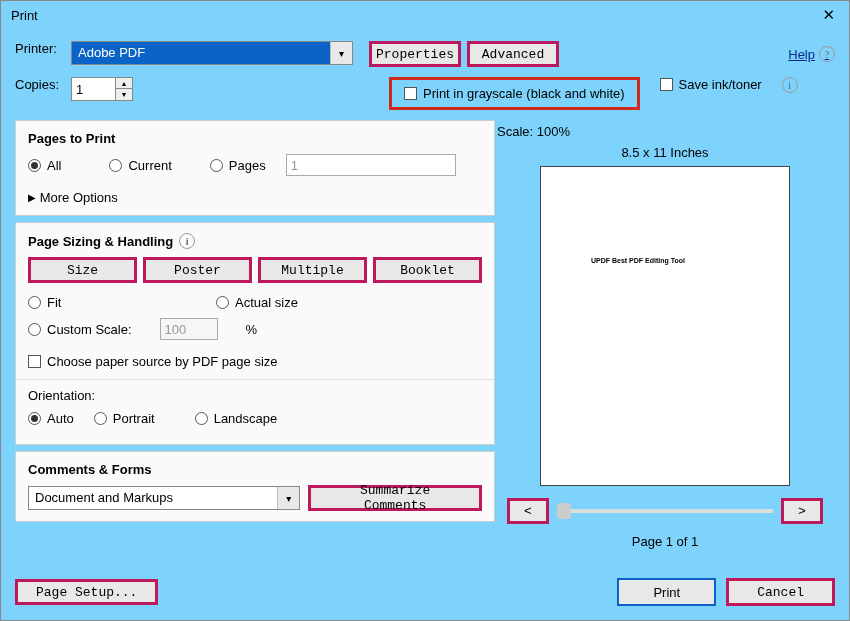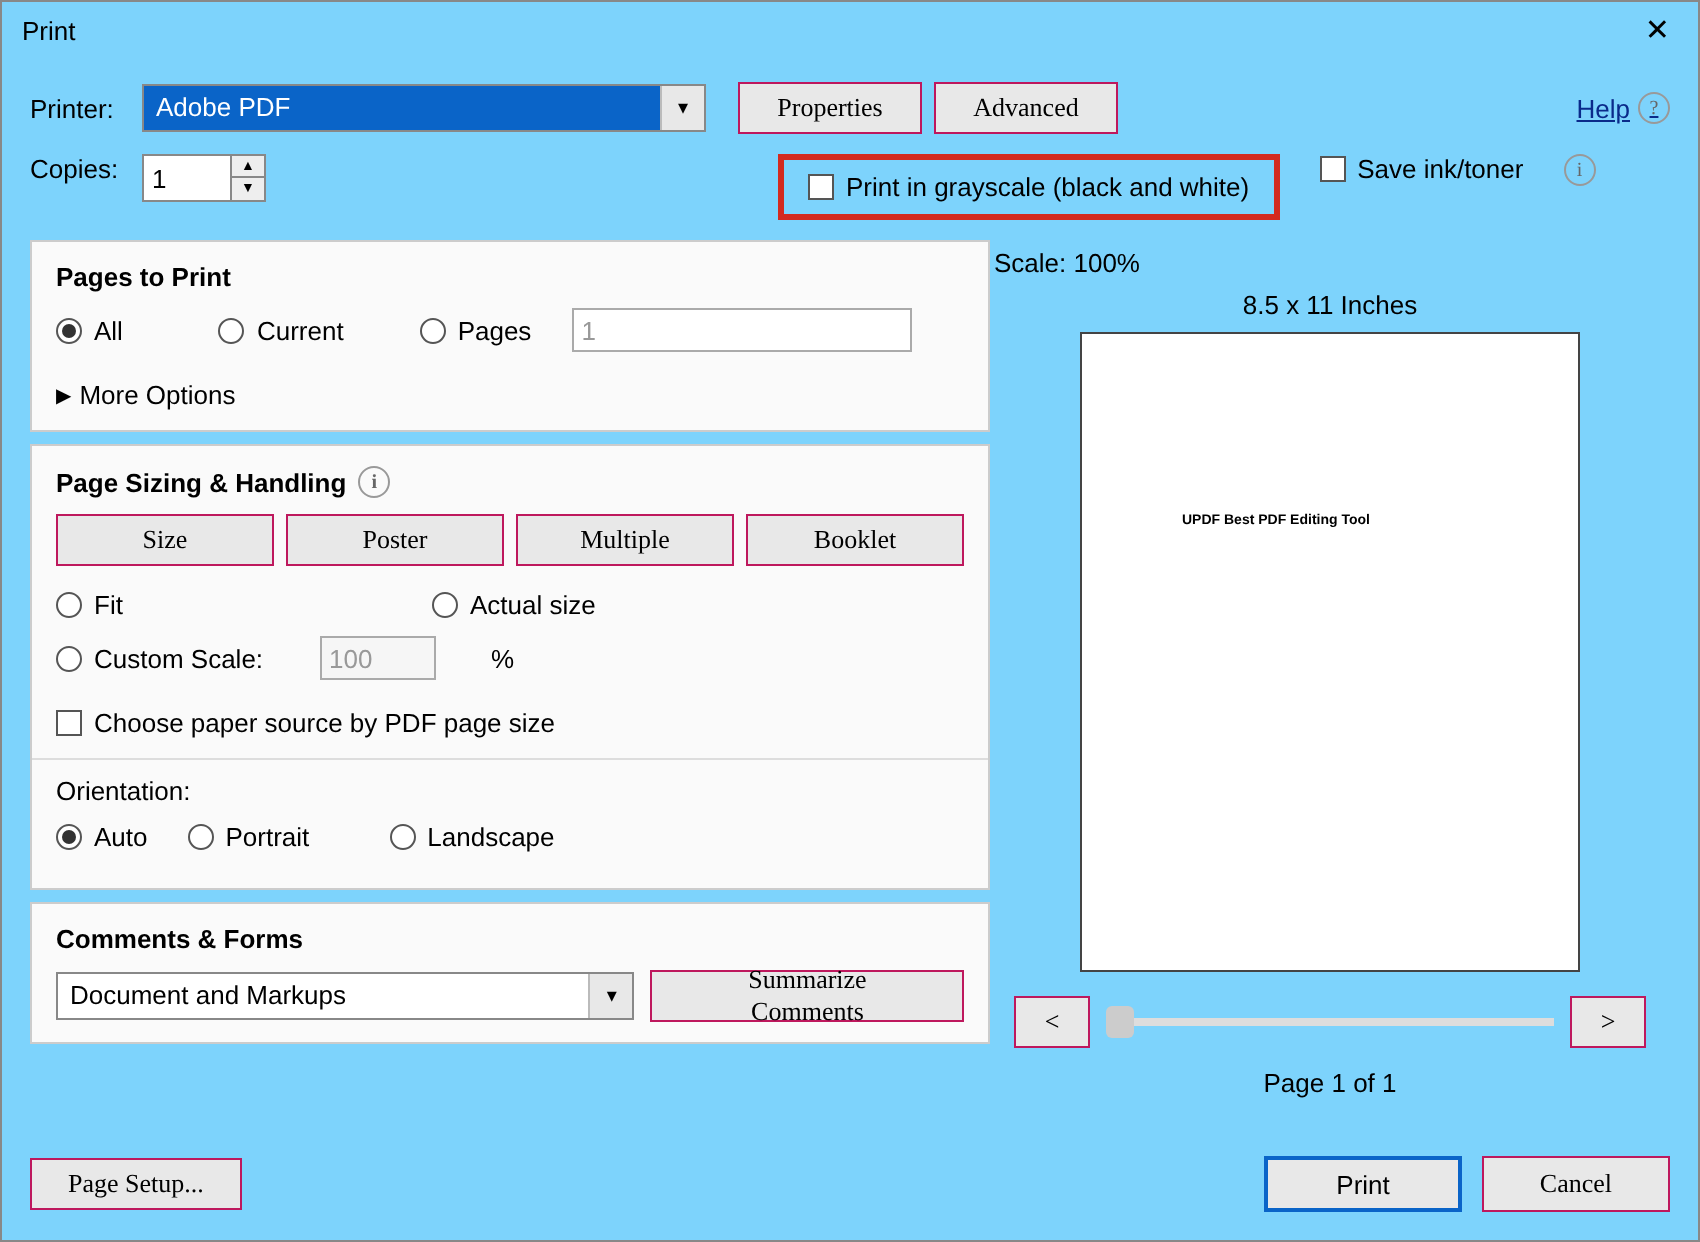--- a/index.html
+++ b/index.html
@@ -10,26 +10,26 @@
     background: #fff;
     color: #000;
     width: 850px;
     height: 621px;
     overflow: hidden;
   }
   .window { border: 1px solid #888; width: 850px; height: 621px; background: #7dd3fc; position: relative; }
   .titlebar { display: flex; align-items: center; justify-content: space-between; height: 28px; padding: 0 8px 0 10px; font-size: 13px; }
   .close-x { font-size: 15px; font-family: Arial, sans-serif; cursor: default; padding: 0 6px; }
   .body { padding: 12px 14px 14px 14px; }
-  .toprow { display: flex; align-items: center; gap: 6px; margin-bottom: 10px; }
+  .toprow { display: flex; gap: 6px; margin-bottom: 10px; }
   .toprow .lbl { width: 50px; }
   .printer-select { display: flex; align-items: stretch; height: 24px; border: 1px solid #888; background: #fff; }
   .printer-select .sel-text { background: #0a64c8; color: #fff; padding: 3px 6px; width: 258px; }
   .printer-select .sel-arrow { width: 22px; background: #e8e8e8; border-left: 1px solid #bbb; display: flex; align-items: center; justify-content: center; font-size: 10px; }
-  .btn { background: #e8e8e8; border: 1px solid #be185d; height: 26px; padding: 0 18px; font-size: 13px; font-family: Liberation Serif, serif; cursor: default; display: inline-flex; align-items: center; justify-content: center; }
+  .btn { background: #e8e8e8; border: 3px solid #be185d; height: 26px; padding: 0 18px; font-size: 13px; font-family: Liberation Mono, monospace; cursor: default; display: inline-flex; align-items: center; justify-content: center; }
   .help { margin-left: auto; color: #0a2a8a; text-decoration: underline; font-size: 13px; display: inline-flex; align-items: center; gap: 4px;}
   .info-circle { display: inline-flex; width: 16px; height: 16px; border: 1px solid #999; border-radius: 50%; align-items: center; justify-content: center; font-size: 10px; color: #666; font-style: normal; font-family: Georgia, serif;}
   .row2 { display: flex; align-items: flex-start; gap: 6px; margin-bottom: 10px;}
   .row2 .lbl { width: 50px;}
   .copies-wrap { display: flex; height: 24px;}
   .copies-input { width: 44px; border: 1px solid #888; border-right: 0; padding: 0 4px; font-family: inherit; font-size: 13px;}
   .spinner { display: flex; flex-direction: column; border: 1px solid #888;}
   .spinner div { width: 16px; height: 11px; background: #eee; display: flex; align-items: center; justify-content: center; font-size: 7px; border-bottom: 1px solid #888; cursor: default;}
   .spinner div:last-child { border-bottom: 0;}
   .grayscale-box { border: 3px solid #d32a1f; padding: 6px 12px; display: inline-flex; align-items: center; margin-left: 250px; }

